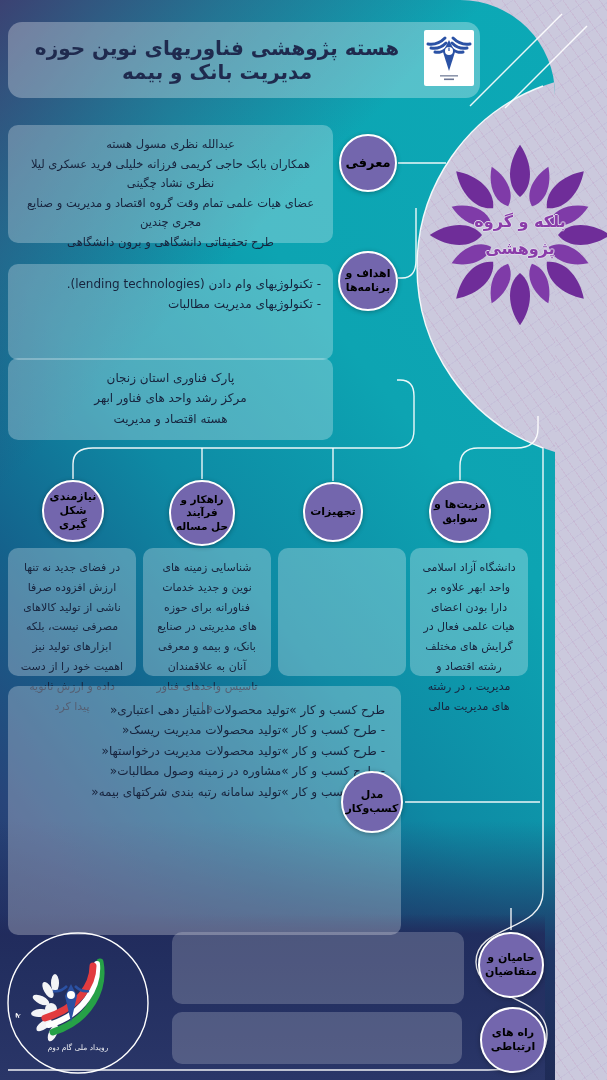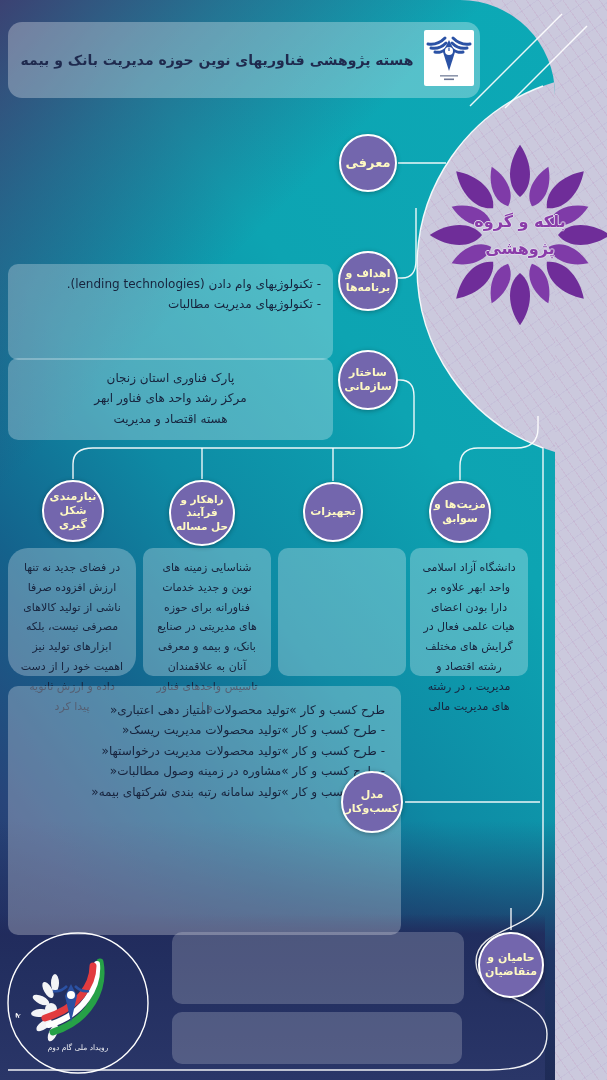--- a/index.html
+++ b/index.html
@@ -41,28 +41,28 @@
     padding:10px 12px;font-size:12px;line-height:1.7;box-sizing:border-box;
   }
   .box.center{text-align:center;}
   .box.right{text-align:right;}
   .header-box{
     position:absolute;left:8px;top:22px;width:472px;height:76px;border-radius:14px;
     background:rgba(255,255,255,0.30);z-index:3;display:flex;align-items:center;
     flex-direction:row;justify-content:flex-end;box-sizing:border-box;padding:0 6px;
   }
   .header-title{
-    flex:1;text-align:center;direction:rtl;font-weight:bold;font-size:14px;
+    flex:1;text-align:center;direction:rtl;font-weight:bold;font-size:20px;
     color:#1f2a4e;letter-spacing:-0.5px;
   }
   .header-logo{flex:0 0 auto;margin-left:4px;}
   
   .node{
     position:absolute;border-radius:50%;background:#7366ad;border:2px solid #fff;
-    color:#fef9c3;display:flex;align-items:center;justify-content:center;text-align:center;
+    color:#000000;display:flex;align-items:center;justify-content:center;text-align:center;
     font-weight:bold;font-size:11px;line-height:1.3;white-space:pre-line;
     box-shadow:0 1px 5px rgba(0,0,0,.3);z-index:5;box-sizing:border-box;
   }
   
   .mandala{position:absolute;left:425px;top:140px;width:190px;height:190px;z-index:6;}
   .mandala-text{
     position:absolute;left:425px;top:140px;width:190px;height:190px;z-index:7;
     display:flex;flex-direction:column;align-items:center;justify-content:center;
     direction:rtl;font-weight:bold;font-size:16px;line-height:1.7;color:#8a3ca9;
     text-shadow:0 1px 0 #ddd8ea,0 -1px 0 #ddd8ea,1px 0 0 #ddd8ea,-1px 0 0 #ddd8ea;
@@ -97,29 +97,33 @@
         </g>
         <path d="M25 10 L31 22 L25 41 L19 22 Z" fill="#2b52a5"></path>
         <circle cx="25" cy="21" r="4" fill="#ffffff"></circle>
         <line x1="25" y1="21" x2="25" y2="17.5" stroke="#2b52a5" stroke-width="1.2"></line>
         <rect x="16" y="45" width="18" height="1.6" fill="#8e97ad"></rect>
         <rect x="20" y="48.5" width="10" height="1.6" fill="#6b7694"></rect>
       </svg>
     </div>
   </div>
 
+  <div class="box center" style="left:8px;top:125px;width:325px;height:118px;font-size:11.5px;">عبدالله نظری مسول هسته
+همکاران بابک حاجی کریمی فرزانه خلیلی فرید عسکری لیلا نظری نشاد چگینی
+عضای هیات علمی تمام وقت گروه اقتصاد و مدیریت و صنایع مجری چندین
+طرح تحقیقاتی دانشگاهی و برون دانشگاهی</div>
 
   <div class="box right" style="left:8px;top:252px;width:325px;height:96px;margin-top:12px;">- تکنولوژیهای وام دادن (lending technologies).
 - تکنولوژیهای مدیریت مطالبات</div>
 
   <div class="box center" style="left:8px;top:358px;width:325px;height:82px;">پارک فناوری استان زنجان
 مرکز رشد واحد های فناور ابهر
 هسته اقتصاد و مدیریت</div>
 
-  <div class="box center" style="left:8px;top:548px;width:128px;height:128px;font-size:11px;line-height:1.8;border-radius:20px;">در فضای جدید  نه تنها ارزش افزوده صرفا ناشی از تولید کالاهای مصرفی نیست، بلکه ابزارهای تولید نیز اهمیت خود را از دست داده و ارزش ثانویه پیدا کرد</div>
+  <div class="box center" style="left:8px;top:548px;width:128px;height:128px;font-size:11px;line-height:1.8;">در فضای جدید  نه تنها ارزش افزوده صرفا ناشی از تولید کالاهای مصرفی نیست، بلکه ابزارهای تولید نیز اهمیت خود را از دست داده و ارزش ثانویه پیدا کرد</div>
 
   <div class="box center" style="left:143px;top:548px;width:128px;height:128px;font-size:11px;line-height:1.8;">شناسایی زمینه های نوین و جدید خدمات فناورانه برای حوزه های مدیریتی در صنایع بانک، و بیمه و معرفی آنان به علاقمندان تاسیس واحدهای فناور و ا</div>
 
   <div class="box center" style="left:278px;top:548px;width:128px;height:128px;"></div>
 
   <div class="box center" style="left:410px;top:548px;width:118px;height:128px;font-size:11px;line-height:1.8;">دانشگاه آزاد اسلامی واحد ابهر علاوه بر دارا بودن اعضای هیات علمی فعال در گرایش های مختلف رشته اقتصاد و مدیریت ، در رشته های مدیریت مالی</div>
 
   <div class="box right" style="left:8px;top:686px;width:393px;height:249px;padding:14px 16px;">طرح کسب و کار »تولید محصولات امتیاز دهی اعتباری«
 - طرح کسب و کار »تولید محصولات مدیریت ریسک«
 - طرح کسب و کار »تولید محصولات مدیریت درخواستها«
@@ -143,34 +147,34 @@
       <path d="M 511 908 V 930"></path>
       <path d="M 543 892 C 543 932 476 924 476 962 C 476 1000 547 994 547 1034 C 547 1064 520 1070 488 1070 H 8"></path>
       <path d="M 470 106 L 562 14"></path>
       <path d="M 505 108 L 587 26"></path>
     </g>
   </svg>
 
   <div class="node" style="left:339px;top:134px;width:58px;height:58px;font-size:13px;">معرفی</div>
   <div class="node" style="left:338px;top:251px;width:60px;height:60px;">اهداف و
 برنامه‌ها</div>
-  <div class="node" style="left:338px;top:350px;width:60px;height:60px;">ساختار
-سازمانی</div>
   <div class="node" style="left:42px;top:480px;width:62px;height:62px;">نیازمندی
 شکل گیری</div>
   <div class="node" style="left:169px;top:480px;width:66px;height:66px;font-size:10.5px;">راهکار و
 فرآیند
 حل مساله</div>
   <div class="node" style="left:303px;top:482px;width:60px;height:60px;">تجهیزات</div>
   <div class="node" style="left:429px;top:481px;width:62px;height:62px;">مزیت‌ها و
 سوابق</div>
   <div class="node" style="left:341px;top:771px;width:62px;height:62px;">مدل
 کسب‌وکار</div>
   <div class="node" style="left:478px;top:932px;width:66px;height:66px;">حامیان و
 متقاضیان</div>
+  <div class="node" style="left:480px;top:1007px;width:66px;height:66px;">راه های
+ارتباطی</div>
 
   <svg class="mandala" viewBox="-100 -100 200 200">
     <defs>
       <path id="pet" d="M0,-95 C13,-76 15,-52 0,-40 C-15,-52 -13,-76 0,-95 Z"></path>
     </defs>
     <g>
       <use href="#pet" fill="#6f2d99"></use>
       <use href="#pet" fill="#6f2d99" transform="rotate(45)"></use>
       <use href="#pet" fill="#6f2d99" transform="rotate(90)"></use>
       <use href="#pet" fill="#6f2d99" transform="rotate(135)"></use>

